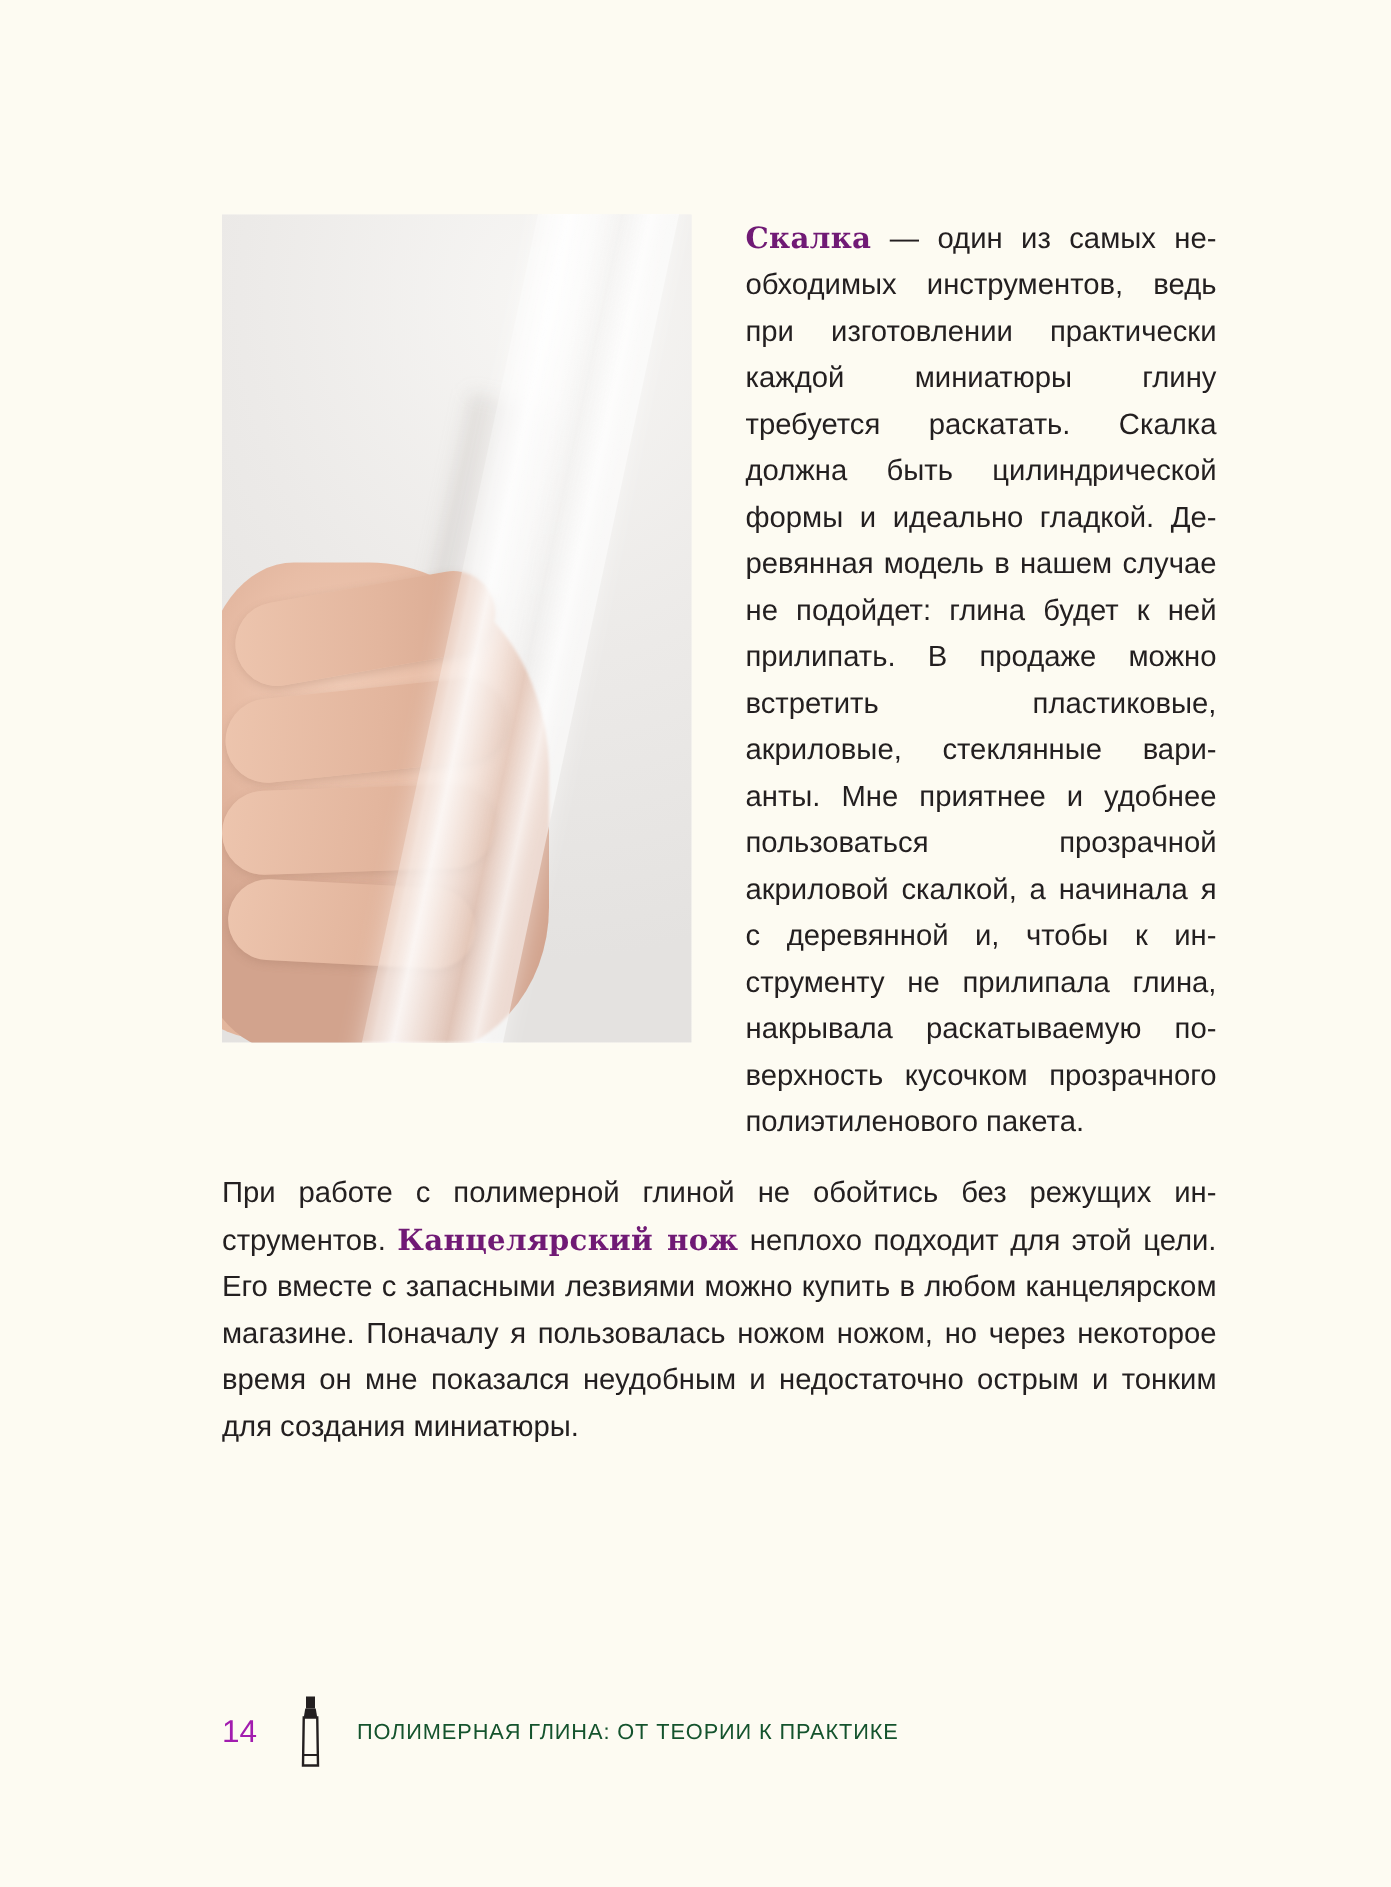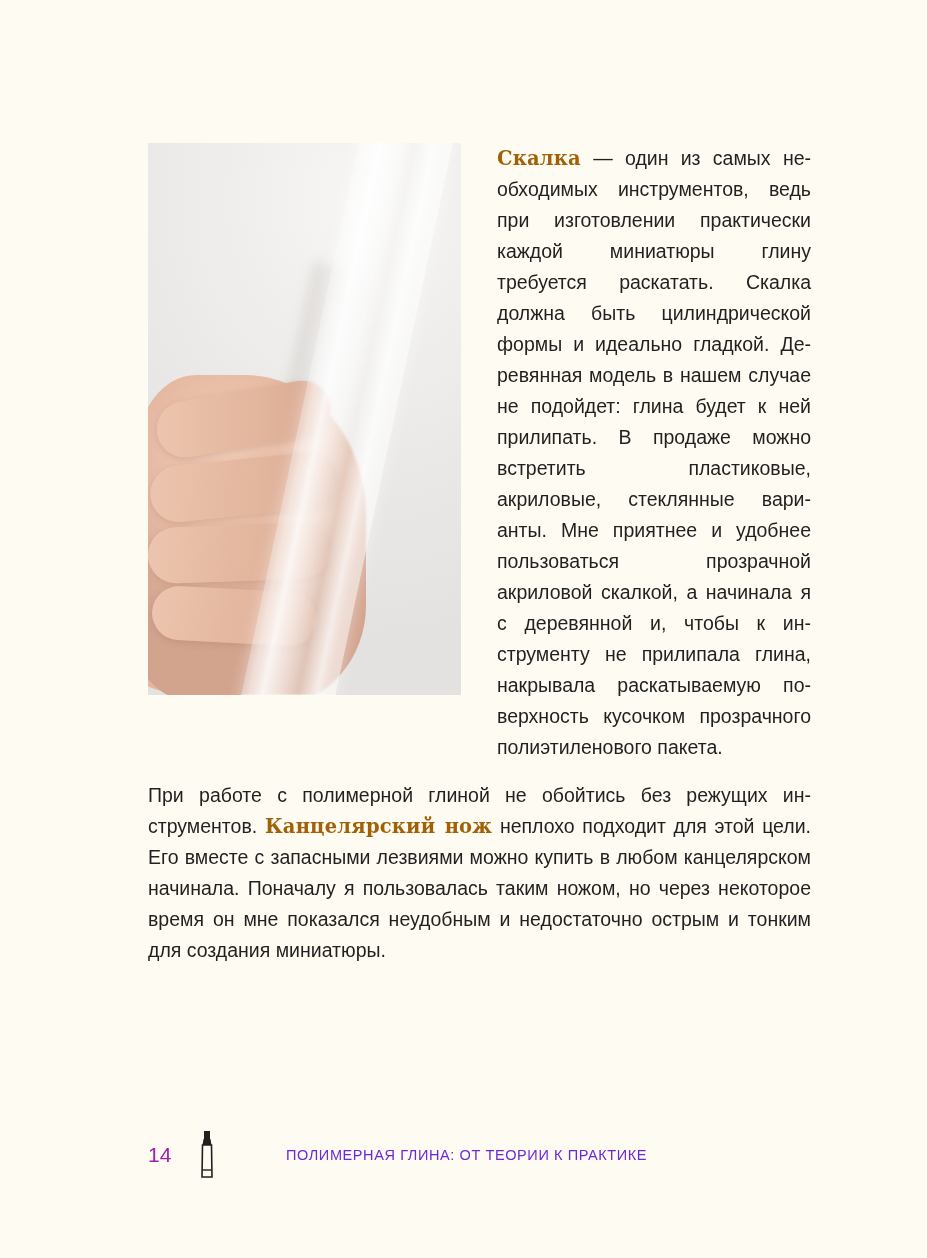--- a/index.html
+++ b/index.html
@@ -132,21 +132,21 @@
     margin-left: 36px;
     width: 314px;
     font-size: 19.5px;
     line-height: 31px;
     text-align: justify;
     text-justify: inter-word;
     hyphens: manual;
   }
 
   .accent {
-    color: #a16207;
+    color: #701a75;
     font-family: "DejaVu Serif", serif;
     font-weight: 700;
     letter-spacing: .2px;
   }
 
   
   .lower-para {
     position: absolute;
     left: 148px;
     top: 780px;
@@ -174,23 +174,22 @@
   .footer .brush {
     width: 34px;
     height: 52px;
     position: relative;
     margin-left: 2px;
     margin-right: 14px;
   }
   .footer .footer-title {
     font-size: 14.5px;
     letter-spacing: 0.6px;
-    color: #6d28d9;
+    color: #14532d;
     text-transform: uppercase;
-    margin-left: 48px;
   }
 </style>
 </head>
 <body>
 
 <div class="page">
 
   <div class="top-block">
 
     <div class="photo">
@@ -207,21 +206,21 @@
       <div class="pin-bottom"></div>
     </div>
 
     <div class="col-text">
       <span class="accent">Скалка</span><span> — один из самых не­обходимых инструментов, ведь при изготовлении практиче­ски каждой миниатюры глину требуется раскатать. Скалка должна быть цилиндрической формы и идеально гладкой. Де­ревянная модель в нашем слу­чае не подойдет: глина будет к ней прилипать. В продаже можно встретить пластиковые, акриловые, стеклянные вари­анты. Мне приятнее и удоб­нее пользоваться прозрачной акриловой скалкой, а начинала я с деревянной и, чтобы к ин­струменту не прилипала глина, накрывала раскатываемую по­верхность кусочком прозрач­ного полиэтиленового пакета.</span>
     </div>
 
   </div>
 
   <div class="lower-para">
-    <span>При работе с полимерной глиной не обойтись без режущих ин­струментов. </span><span class="accent">Канцелярский нож</span><span> неплохо подходит для этой цели. Его вместе с запасными лезвиями можно купить в любом канцелярском начинала. Поначалу я пользовалась таким ножом, но через некоторое время он мне показался неудобным и недо­статочно острым и тонким для создания миниатюры.</span>
+    <span>При работе с полимерной глиной не обойтись без режущих ин­струментов. </span><span class="accent">Канцелярский нож</span><span> неплохо подходит для этой цели. Его вместе с запасными лезвиями можно купить в любом канцелярском магазине. Поначалу я пользовалась ножом ножом, но через некоторое время он мне показался неудобным и недо­статочно острым и тонким для создания миниатюры.</span>
   </div>
 
   <div class="footer">
     <div class="page-num">14</div>
     <div class="brush">
       <svg width="34" height="52" viewBox="0 0 34 52" fill="none">
         <path d="M14 2 L20 2 L20 10 L14 10 Z" fill="#231f20"></path>
         <path d="M13.5 10 L20.5 10 L21.5 16 L12.5 16 Z" fill="#231f20"></path>
         <path d="M12.5 16 L21.5 16 L22 48 L12 48 Z" fill="#fdfbf2" stroke="#231f20" stroke-width="1.6"></path>
         <path d="M12.2 41 L21.8 41" stroke="#231f20" stroke-width="1.4"></path>

